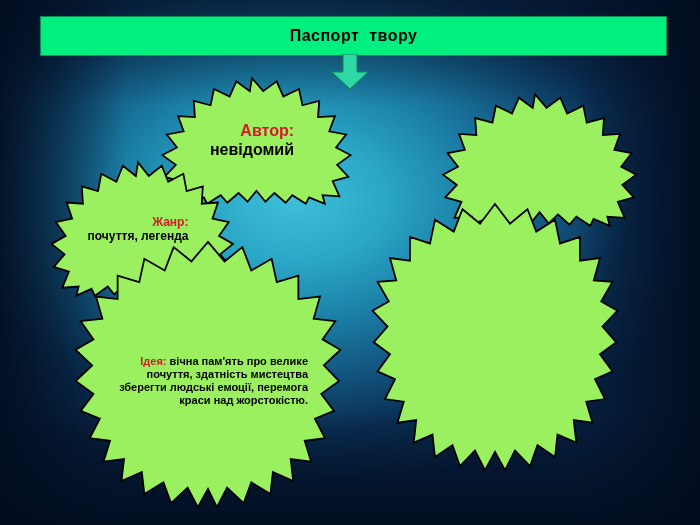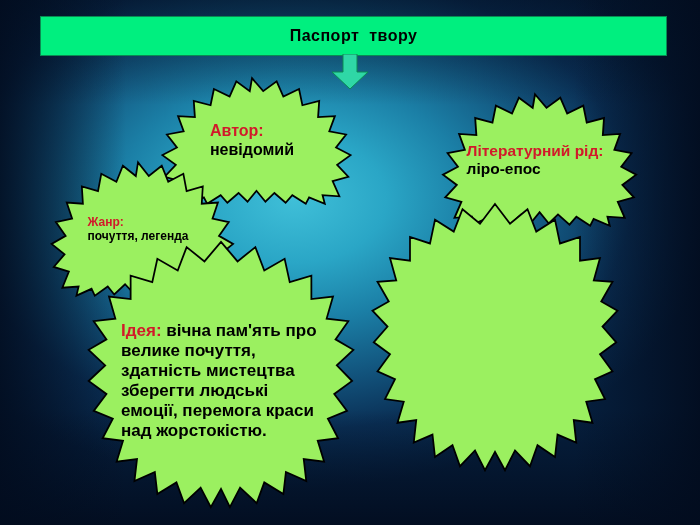--- a/index.html
+++ b/index.html
@@ -63,21 +63,21 @@
     height: 36px;
     z-index: 3;
   }
 
   .star {
     position: absolute;
     z-index: 2;
     display: flex;
     align-items: center;
     justify-content: center;
-    text-align: left;
+    text-align: right;
     color: #000;
     box-sizing: border-box;
   }
   .star svg {
     position: absolute;
     inset: 0;
     width: 100%;
     height: 100%;
   }
   .star .txt {
@@ -87,21 +87,21 @@
     font-weight: bold;
     padding: 0 10px;
   }
   .hdr { color: #d11a2a; }
 
   
   #star-author   { left: 140px; top: 76px;  width: 224px; height: 130px; font-size: 16px; }
   #star-rid      { left: 420px; top: 92px;  width: 230px; height: 136px; font-size: 15.5px; }
   #star-zhanr    { left: 30px;  top: 160px; width: 216px; height: 138px; font-size: 12px; }
   #star-tema     { left: 370px; top: 200px; width: 250px; height: 290px; font-size: 14.5px; }
-  #star-ideja    { left: 81px;  top: 238px; width: 280px; height: 286px; font-size: 17px; }
+  #star-ideja    { left: 68px;  top: 238px; width: 280px; height: 286px; font-size: 11px; }
 
   #star-tema .txt { padding: 0 34px; }
   #star-ideja .txt { padding: 0 40px; }
   #star-rid .txt { padding: 0 26px; }
   #star-author .txt { padding: 0 26px; }
   #star-zhanr .txt { padding: 0 26px; }
 </style>
 </head>
 <body>
 
@@ -122,24 +122,20 @@
     <div class="txt">
       <span class="hdr">Автор:</span><br>
       <span>невідомий</span>
     </div>
   </div>
 
   <div class="star" id="star-rid">
     <svg viewBox="0 0 200 120" preserveAspectRatio="none">
       <polygon fill="#9bf060" stroke="#000000" stroke-width="1.6" points="100,2 110,14 122,5 128,19 142,12 145,27 160,23 159,38 174,37 169,51 184,54 175,66 188,73 176,82 186,93 172,97 178,111 163,110 165,118 151,112 148,118 136,110 130,117 120,108 112,116 104,106 96,116 88,108 78,117 72,110 60,118 57,112 43,118 45,110 30,111 36,97 22,93 32,82 20,73 33,66 24,54 39,51 34,37 49,38 48,23 63,27 66,12 80,19 86,5 98,14"></polygon>
     </svg>
-    <div class="txt">
-      <span class="hdr">Літературний рід:</span><br>
-      <span>ліро-епос</span>
-    </div>
   </div>
 
   <div class="star" id="star-zhanr">
     <svg viewBox="0 0 200 120" preserveAspectRatio="none">
       <polygon fill="#9bf060" stroke="#000000" stroke-width="1.6" points="100,2 110,14 122,5 128,19 142,12 145,27 160,23 159,38 174,37 169,51 184,54 175,66 188,73 176,82 186,93 172,97 178,111 163,110 165,118 151,112 148,118 136,110 130,117 120,108 112,116 104,106 96,116 88,108 78,117 72,110 60,118 57,112 43,118 45,110 30,111 36,97 22,93 32,82 20,73 33,66 24,54 39,51 34,37 49,38 48,23 63,27 66,12 80,19 86,5 98,14"></polygon>
     </svg>
     <div class="txt">
       <span class="hdr">Жанр:</span><br>
       <span>почуття, легенда</span>
     </div>

